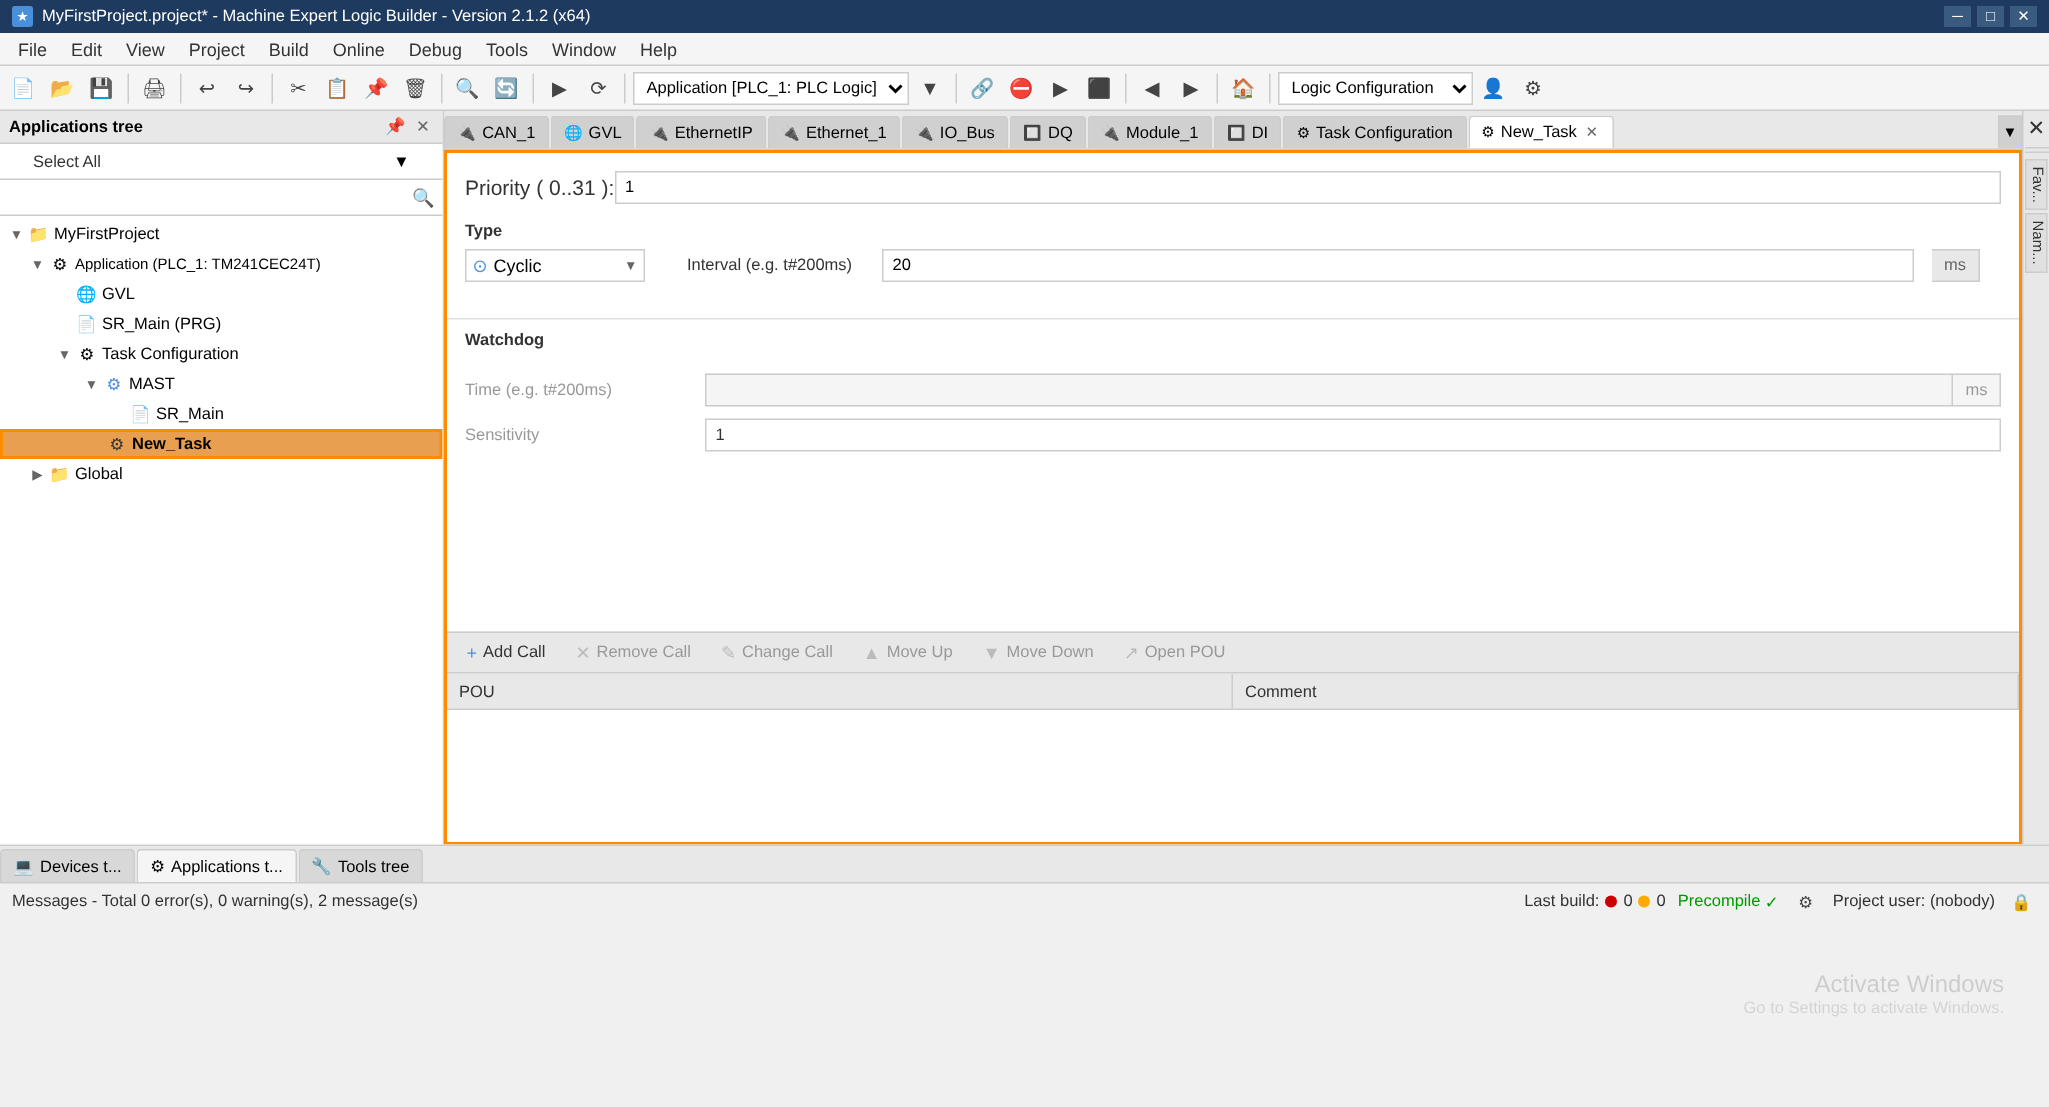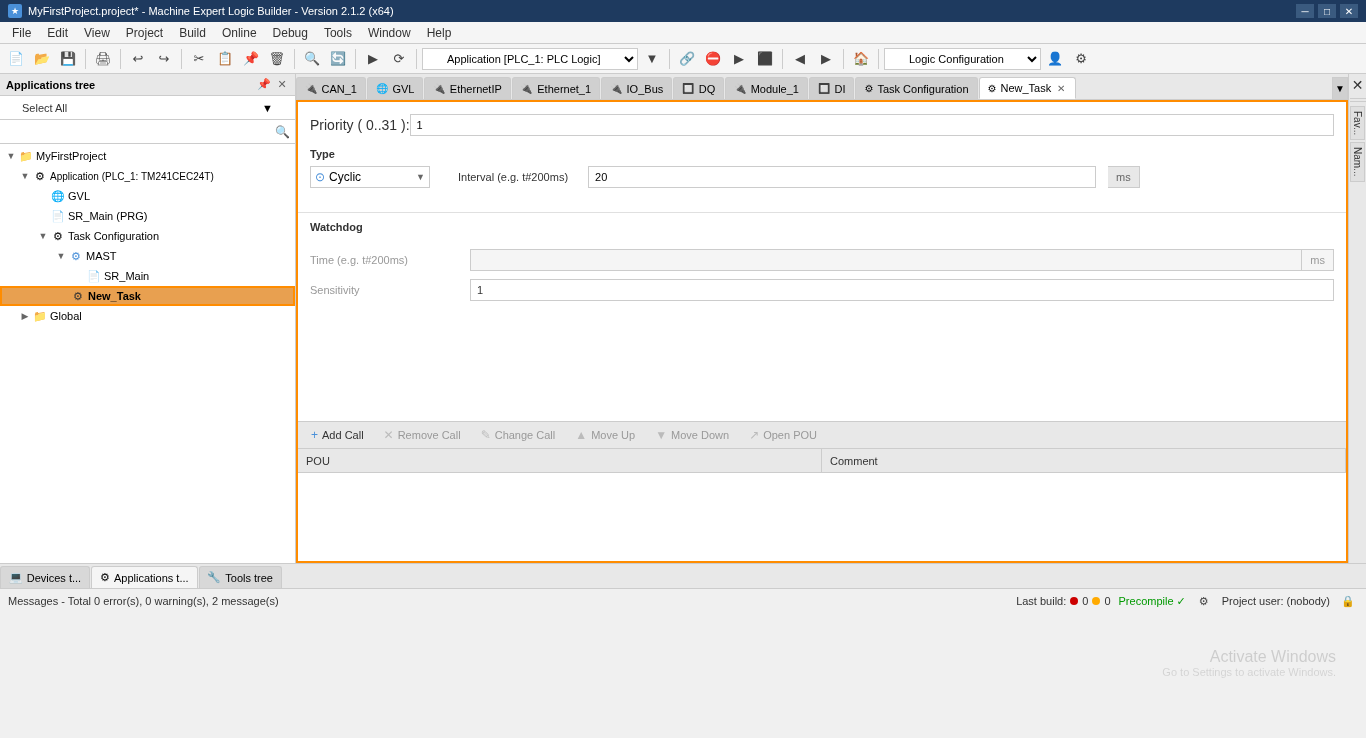--- a/index.html
+++ b/index.html
@@ -13,21 +13,21 @@
     .title-btn { width: 18px; height: 14px; background: #3a5a7f; border: none; color: white; cursor: pointer; font-size: 10px; display: flex; align-items: center; justify-content: center; }
 
     
     .menu-bar { background: #f5f5f5; height: 22px; display: flex; align-items: center; border-bottom: 1px solid #ccc; padding: 0 4px; }
     .menu-item { padding: 2px 8px; cursor: pointer; font-size: 12px; color: #333; height: 22px; display: flex; align-items: center; }
 
     
     .toolbar { background: #f5f5f5; height: 30px; border-bottom: 1px solid #ccc; display: flex; align-items: center; padding: 0 4px; gap: 2px; }
     .toolbar-btn { width: 24px; height: 24px; background: transparent; border: 1px solid transparent; cursor: pointer; display: flex; align-items: center; justify-content: center; font-size: 13px; color: #444; border-radius: 2px; }
     .toolbar-sep { width: 1px; height: 20px; background: #ccc; margin: 0 3px; }
-    .toolbar-dropdown { height: 22px; padding: 0 20px; border: 1px solid #ccc; background: white; font-size: 11px; min-width: 160px; }
+    .toolbar-dropdown { height: 22px; padding: 0 4px; border: 1px solid #ccc; background: white; font-size: 11px; min-width: 160px; }
 
     
     .left-panel { width: 296px; border-right: 1px solid #ccc; background: #f9f9f9; display: flex; flex-direction: column; }
     .panel-header { background: #e8e8e8; border-bottom: 1px solid #ccc; height: 22px; display: flex; align-items: center; justify-content: space-between; padding: 0 6px; font-size: 11px; font-weight: bold; }
     .panel-header-btns { display: flex; gap: 4px; }
     .panel-header-btn { width: 14px; height: 14px; background: transparent; border: none; cursor: pointer; font-size: 11px; color: #666; display: flex; align-items: center; justify-content: center; }
 
     .select-all-bar { height: 24px; border-bottom: 1px solid #ccc; display: flex; align-items: center; padding: 0 22px; background: white; }
 
     .search-bar { height: 24px; border-bottom: 1px solid #ccc; display: flex; align-items: center; padding: 0 4px; background: white; }
@@ -327,21 +327,21 @@
 
         <div style="margin-bottom:10px;">
           <div style="font-size:11px;font-weight:bold;color:#333;margin-bottom:6px;">Type</div>
           <div class="type-row">
             <div class="type-select-wrapper">
               <span class="type-icon">⊙</span>
               <span>Cyclic</span>
               <span class="type-select-arrow">▼</span>
             </div>
             <span style="font-size:11px;color:#333;margin-left:16px;">Interval (e.g. t#200ms)</span>
-            <input style="width: 508px; height: 22px; border: 1px solid rgb(204, 204, 204); padding: 0px 6px; font-size: 11px; margin-left: 8px;" type="text" value="20">
+            <input style="width: 688px; height: 22px; border: 1px solid rgb(204, 204, 204); padding: 0px 6px; font-size: 11px; margin-left: 8px;" type="text" value="20">
             <div class="ms-badge">ms</div>
           </div>
         </div>
       </div>
 
       <div class="watchdog-section">
         <div class="section-title">Watchdog</div>
       </div>
 
       <div class="watchdog-fields">

